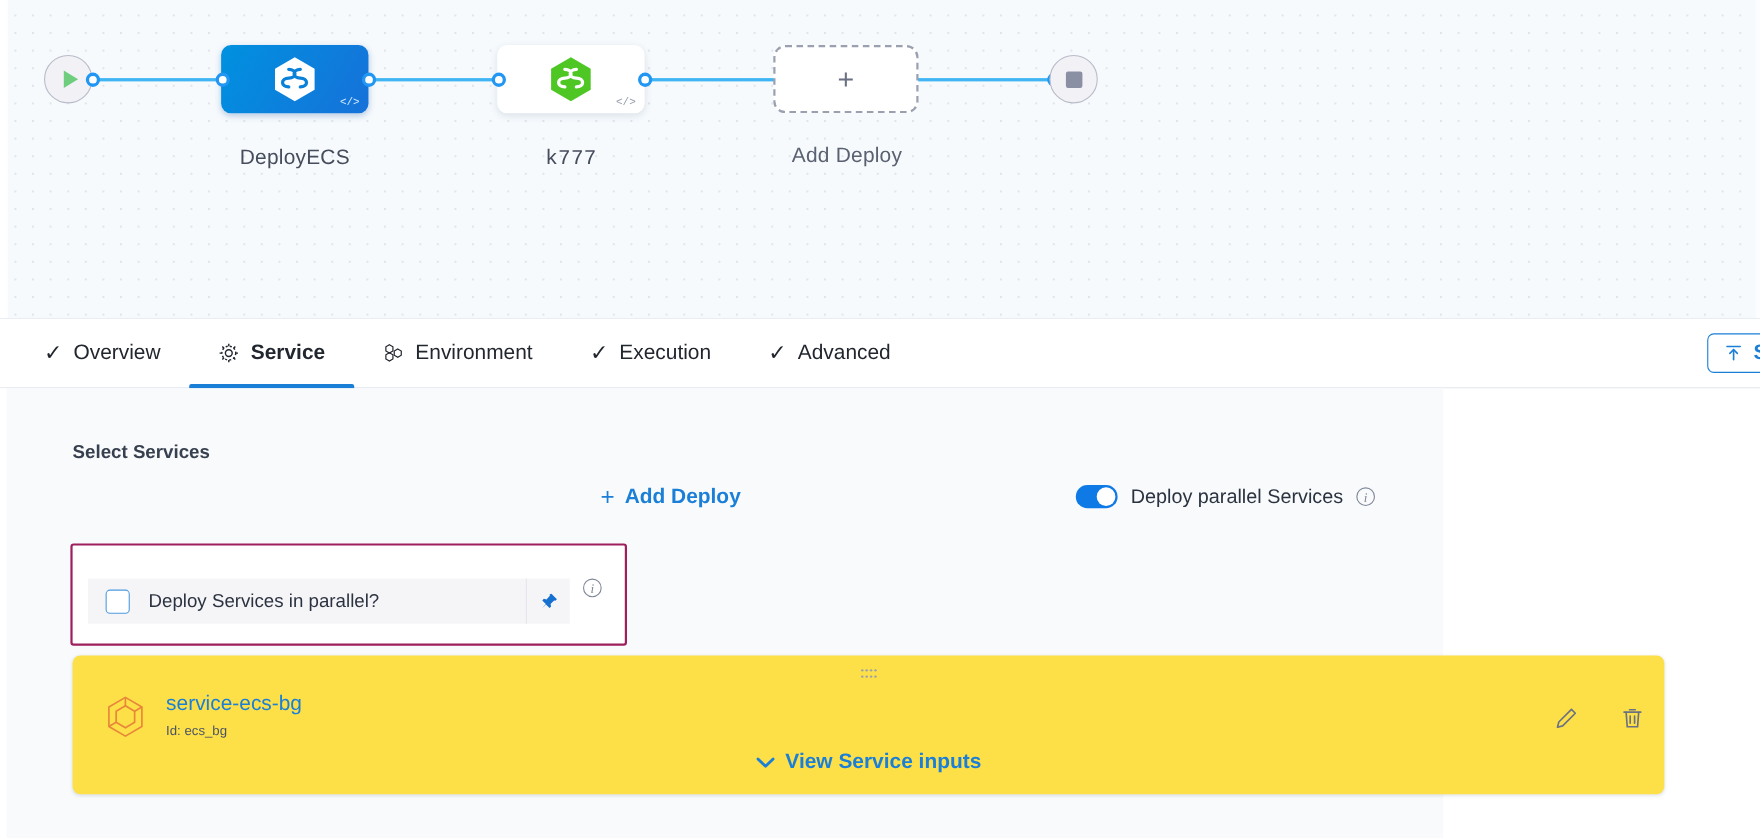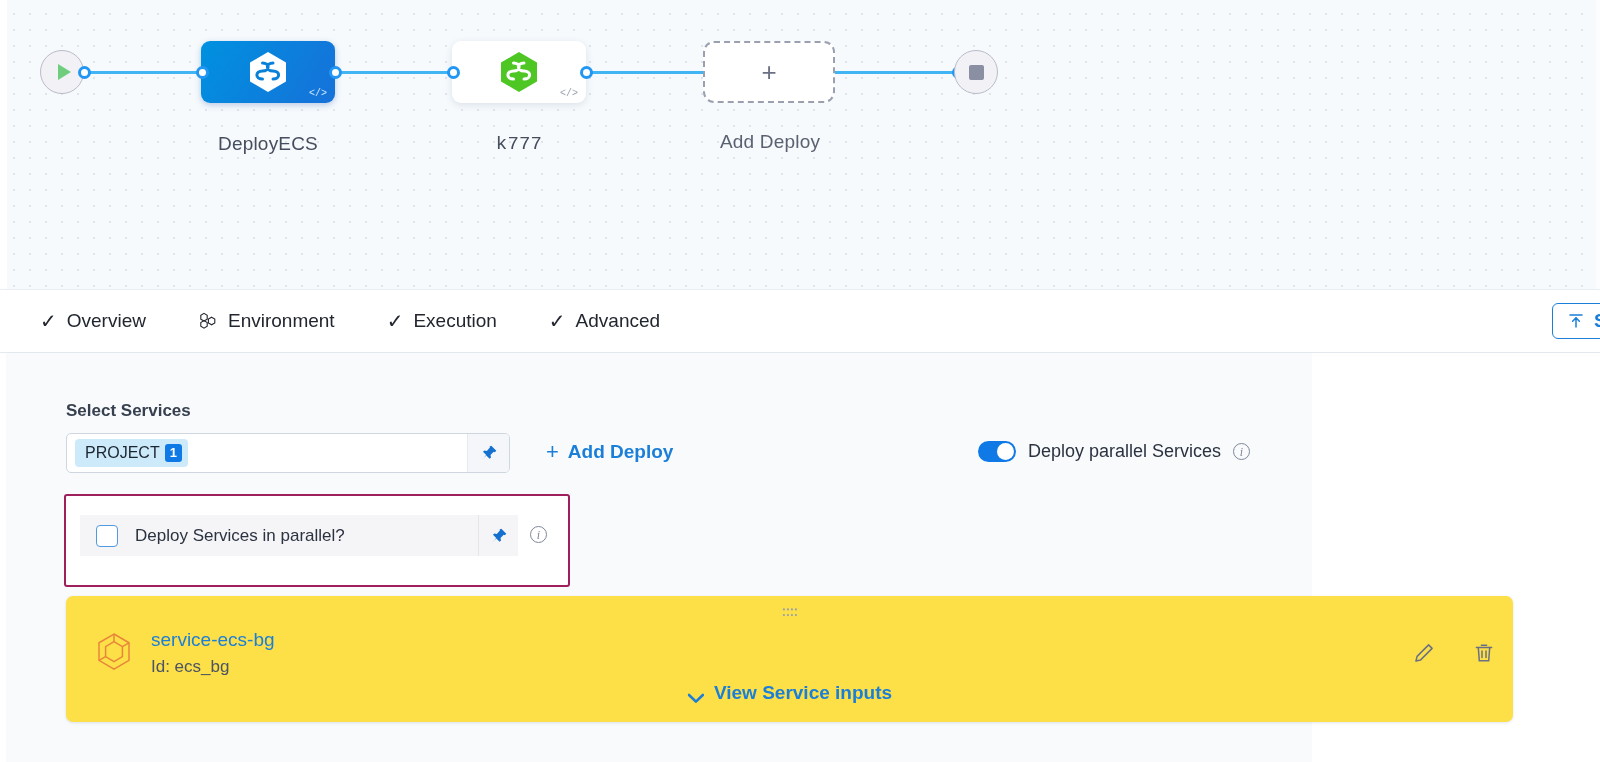--- a/index.html
+++ b/index.html
@@ -167,21 +167,21 @@
     display: flex; align-items: center; justify-content: center;
     line-height: 1; cursor: pointer;
   }
 
   .highlight-box {
     position: absolute; left: 64px; top: 141px;
     width: 506px; height: 93px;
     border: 2px solid #9e1f5c; border-radius: 3px; background: #ffffff;
   }
   .parallel-row {
-    position: absolute; left: 14px; top: 19px;
+    position: absolute; left: 14px; top: 30px;
     width: 438px; height: 41px; background: #f5f4f7;
     display: flex; align-items: center;
   }
   .cbox {
     margin-left: 16px; width: 22px; height: 22px; border-radius: 4px;
     border: 1.6px solid #4f9ae0; background: #fff; cursor: pointer;
   }
   .parallel-text { margin-left: 17px; font-size: 17px; color: #2b3340; }
   .parallel-pin {
     margin-left: auto; width: 40px; height: 41px;
@@ -199,25 +199,25 @@
     position: absolute; left: 50%; transform: translateX(-50%); top: 12px;
     width: 15px; height: 9px; cursor: grab;
   }
   .svc-icon { position: absolute; left: 30px; top: 36px; }
   .svc-name {
     position: absolute; left: 85px; top: 33px;
     font-size: 19px; color: #1b7fd8; cursor: pointer;
   }
   .svc-id {
     position: absolute; left: 85px; top: 61px;
-    font-size: 17px; color: #4b5364;
+    font-size: 12px; color: #4b5364;
   }
   .view-inputs {
     position: absolute; left: 50%; transform: translateX(-50%); top: 86px;
-    display: flex; align-items: flex-end; gap: 10px;
+    display: flex; align-items: center; gap: 10px;
     color: #1b7fd8; font-size: 19px; font-weight: bold; cursor: pointer;
   }
   .card-actions {
     position: absolute; right: 18px; top: 46px;
     display: flex; align-items: center; gap: 38px;
   }
   .act { cursor: pointer; }
 </style>
 </head>
 <body>
@@ -269,20 +269,30 @@
   </div>
 </div>
 
 <div class="tabbar">
 
   <div class="tab">
     <span class="tick">✓</span>
     <span>Overview</span>
   </div>
 
+  <div class="tab active">
+    <svg width="20" height="20" viewBox="0 0 20 20">
+      <g fill="none" stroke="#22262e" stroke-width="1.3">
+        <circle cx="10" cy="10" r="3.1"></circle>
+        <path d="M10 1.6v2.2M10 16.2v2.2M1.6 10h2.2M16.2 10h2.2M4.1 4.1l1.6 1.6M14.3 14.3l1.6 1.6M15.9 4.1l-1.6 1.6M5.7 14.3l-1.6 1.6"></path>
+        <circle cx="10" cy="10" r="6.3" stroke-dasharray="1.9 1.9"></circle>
+      </g>
+    </svg>
+    <span>Service</span>
+  </div>
 
   <div class="tab">
     <svg width="20" height="20" viewBox="0 0 20 20">
       <g fill="none" stroke="#22262e" stroke-width="1.1">
         <polygon points="6,2.4 9.2,4.3 9.2,8.1 6,10 2.8,8.1 2.8,4.3"></polygon>
         <polygon points="6,9.6 9.2,11.5 9.2,15.3 6,17.2 2.8,15.3 2.8,11.5"></polygon>
         <polygon points="13.6,6.2 16.8,8.1 16.8,11.9 13.6,13.8 10.4,11.9 10.4,8.1"></polygon>
       </g>
     </svg>
     <span>Environment</span>
@@ -308,31 +318,20 @@
     </svg>
     <span>S</span>
   </div>
 </div>
 
 <div class="body">
   <div class="body-edge-l"></div>
 
   <div class="field-label">Select Services</div>
 
-  <div class="select-box">
-    <div class="chip">
-      <span>PROJECT</span>
-      <span class="chip-count">1</span>
-    </div>
-    <div class="pin-cell">
-      <svg width="18" height="18" viewBox="0 0 18 18">
-        <path d="M11.3 1.7l5 5-1.5 1.5-1.1-.4-3.2 3.2.5 2.4-1.4 1.4-3.3-3.3-3.6 3.6.2-.2 3.3-3.9-3.2-3.2 1.4-1.4 2.4.5L9.9 3.6l-.3-1.1z" fill="#1570cf"></path>
-      </svg>
-    </div>
-  </div>
 
   <div class="add-service">
     <span class="plus-ico">+</span>
     <span>Add Deploy</span>
   </div>
 
   <div class="toggle-row">
     <div class="switch">
       <span class="knob"></span>
     </div>

